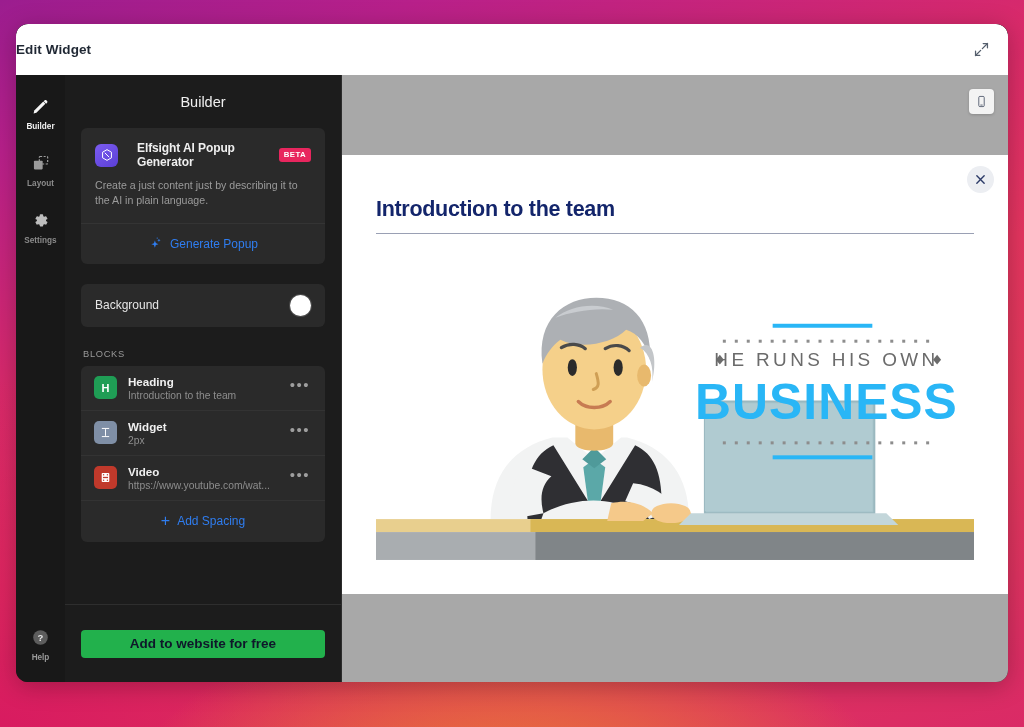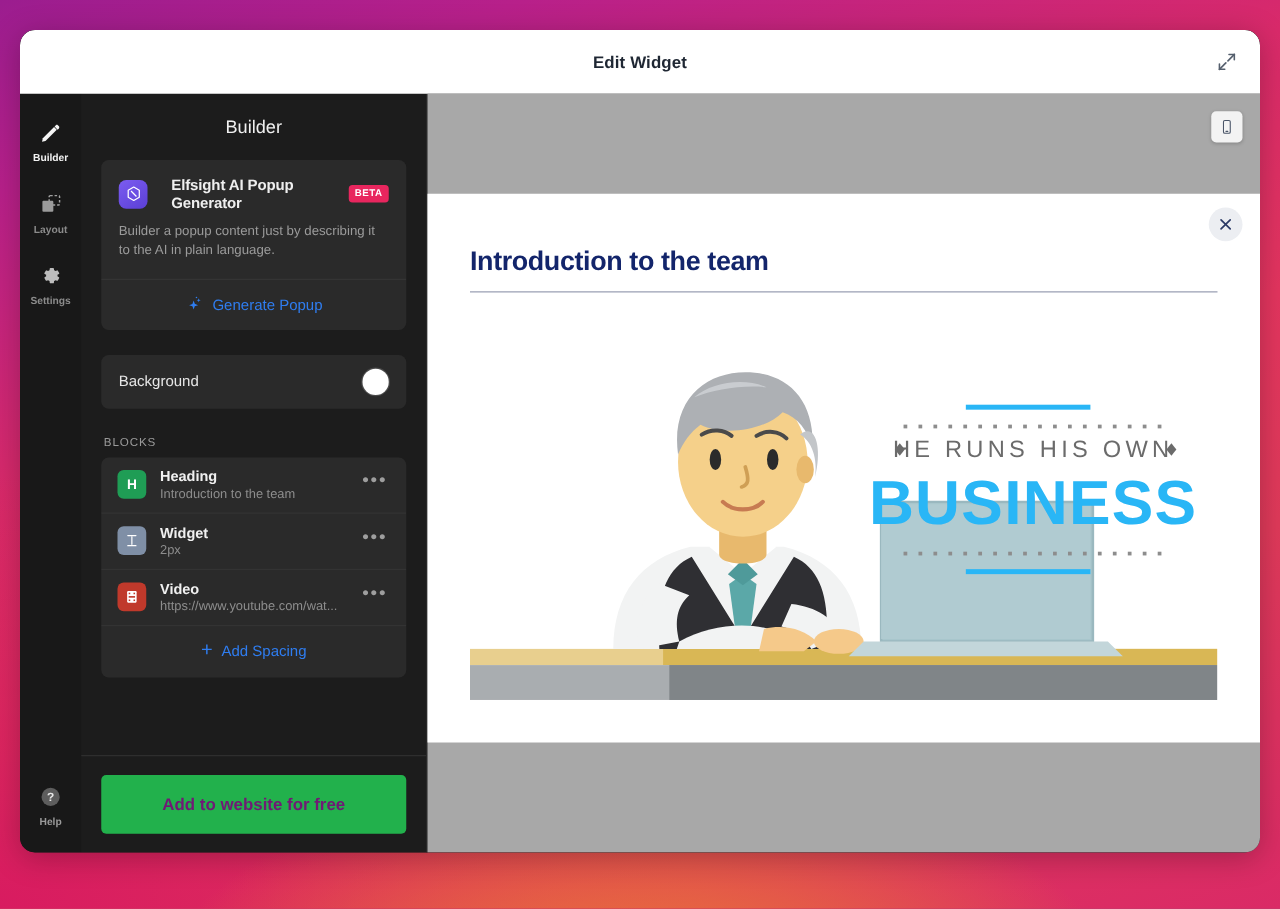--- a/index.html
+++ b/index.html
@@ -22,21 +22,21 @@
     background: #1c1c1c;
     border-radius: 12px;
     overflow: hidden;
     display: flex; flex-direction: column;
     box-shadow: 0 4px 24px rgba(0,0,0,.25);
   }
 
   
   #titlebar {
     height: 51px; background: #fff; flex: 0 0 51px;
-    display: flex; align-items: center; justify-content: center;
+    display: flex; align-items: center; 
     position: relative;
     border-radius: 12px 12px 0 0;
   }
   #titlebar .title {
     font-size: 13.5px; font-weight: bold; color: #1f2733; letter-spacing: .1px;
   }
   #expand-btn {
     position: absolute; right: 16px; top: 50%; transform: translateY(-50%);
     width: 22px; height: 22px; cursor: pointer;
     display: flex; align-items: center; justify-content: center;
@@ -73,22 +73,22 @@
     height: 53px; display: flex; align-items: center; justify-content: center;
     flex: 0 0 53px;
   }
   #panel-head .ph-title { color: #f0f0f0; font-size: 14.5px; }
   #panel-scroll { flex: 1; overflow: hidden; padding: 0 16px; }
   #panel-foot {
     flex: 0 0 78px; border-top: 1px solid #2e2e2e;
     display: flex; align-items: center; padding: 0 16px;
   }
   #cta {
-    width: 100%; height: 47px; background: #22b14c; border: none;
-    border-radius: 4px; color: #701a75; font-size: 13.5px; font-weight: bold;
+    width: 100%; height: 28px; background: #22b14c; border: none;
+    border-radius: 4px; color: #0f172a; font-size: 13.5px; font-weight: bold;
     cursor: pointer; font-family: inherit;
   }
 
   
   #ai-card { background: #2a2a2a; border-radius: 6px; overflow: hidden; }
   #ai-top { padding: 13px 14px 14px; }
   #ai-head { display: flex; align-items: center; gap: 19px; }
   #ai-logo {
     width: 23px; height: 23px; border-radius: 6px; flex: 0 0 23px;
     background: linear-gradient(145deg,#7b5cf0,#5b3fd6);
@@ -257,21 +257,21 @@
             <div id="ai-head">
               <span id="ai-logo">
                 <svg width="14" height="14" viewBox="0 0 24 24" fill="none" stroke="#fff" stroke-width="1.7" stroke-linejoin="round">
                   <path d="M12 2.8l7.6 4.4v9.6L12 21.2 4.4 16.8V7.2z"></path>
                   <path d="M8.3 8.3l7.4 7.4"></path>
                 </svg>
               </span>
               <span id="ai-title">Elfsight AI Popup Generator</span>
               <span id="ai-beta">BETA</span>
             </div>
-            <div id="ai-desc">Builder a popup content just by describing it to the AI in plain language.</div>
+            <div id="ai-desc">Create a just content just by describing it to the AI in plain language.</div>
           </div>
           <div id="ai-gen">
             <span>
               <svg width="15" height="15" viewBox="0 0 24 24" fill="#2f7df0">
                 <path d="M11 7l1.5 4.2L16.7 13l-4.2 1.5L11 18.7l-1.5-4.2L5.3 13l4.2-1.5z"></path>
                 <path d="M17.5 4.2l.7 1.9 1.9.7-1.9.7-.7 1.9-.7-1.9-1.9-.7 1.9-.7z"></path>
                 <circle cx="14.7" cy="3.2" r="1"></circle>
               </svg>
             </span>
             <span class="gp-label">Generate Popup</span>

